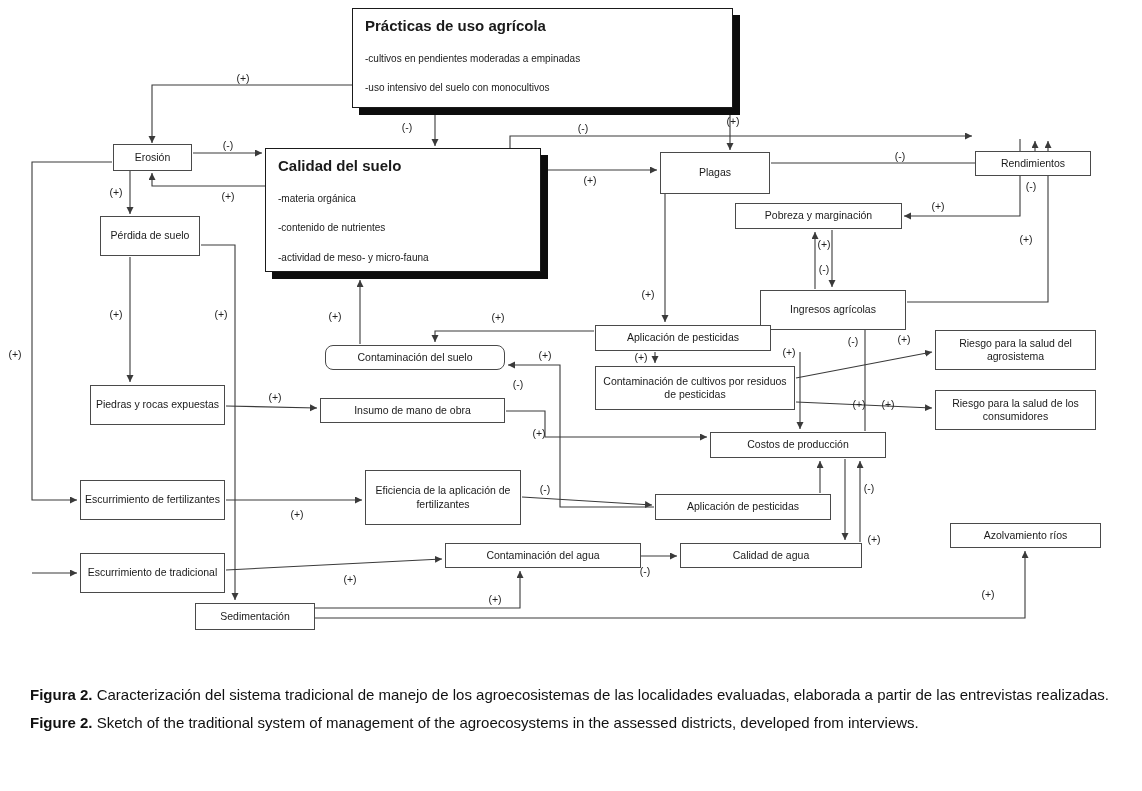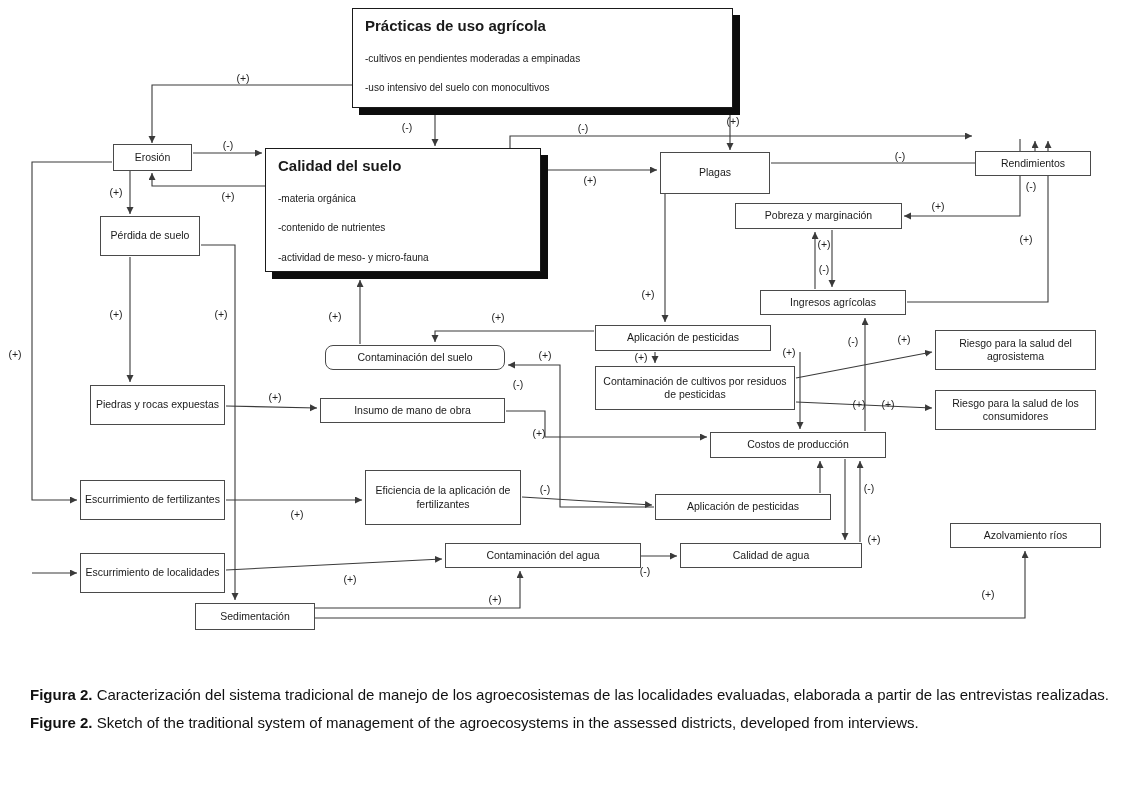--- a/index.html
+++ b/index.html
@@ -130,21 +130,21 @@
         </div>
         <div class="node" style="left: 975px; top: 114px; width: 116px; height: 25px; margin-top: 37px;">
           <span>Rendimientos</span>
         </div>
         <div class="node" style="left: 735px; top: 203px; width: 167px; height: 26px;">
           <span>Pobreza y marginación</span>
         </div>
         <div class="node" style="left: 100px; top: 216px; width: 100px; height: 40px;">
           <span>Pérdida de suelo</span>
         </div>
-        <div class="node" style="left: 760px; top: 290px; width: 146px; height: 25px;">
+        <div class="node" style="left: 760px; top: 290px; width: 146px; height: 40px;">
           <span>Ingresos agrícolas</span>
         </div>
         <div class="node" style="left: 595px; top: 325px; width: 176px; height: 26px;">
           <span>Aplicación de pesticidas</span>
         </div>
         <div class="node" style="left: 325px; top: 345px; width: 180px; height: 25px; border-radius: 8px;">
           <span>Contaminación del suelo</span>
         </div>
         <div class="node" style="left: 595px; top: 366px; width: 200px; height: 44px;">
           <span>Contaminación de cultivos por residuos de pesticidas</span>
@@ -167,21 +167,21 @@
         <div class="node" style="left: 80px; top: 480px; width: 145px; height: 40px;">
           <span>Escurrimiento de fertilizantes</span>
         </div>
         <div class="node" style="left: 365px; top: 470px; width: 156px; height: 55px;">
           <span>Eficiencia de la aplicación de fertilizantes</span>
         </div>
         <div class="node" style="left: 655px; top: 494px; width: 176px; height: 26px;">
           <span>Aplicación de pesticidas</span>
         </div>
         <div class="node" style="left: 80px; top: 553px; width: 145px; height: 40px;">
-          <span>Escurrimiento de localidades</span>
+          <span>Escurrimiento de tradicional</span>
         </div>
         <div class="node" style="left: 445px; top: 543px; width: 196px; height: 25px;">
           <span>Contaminación del agua</span>
         </div>
         <div class="node" style="left: 680px; top: 543px; width: 182px; height: 25px;">
           <span>Calidad de agua</span>
         </div>
         <div class="node" style="left: 950px; top: 523px; width: 151px; height: 25px;">
           <span>Azolvamiento ríos</span>
         </div>

